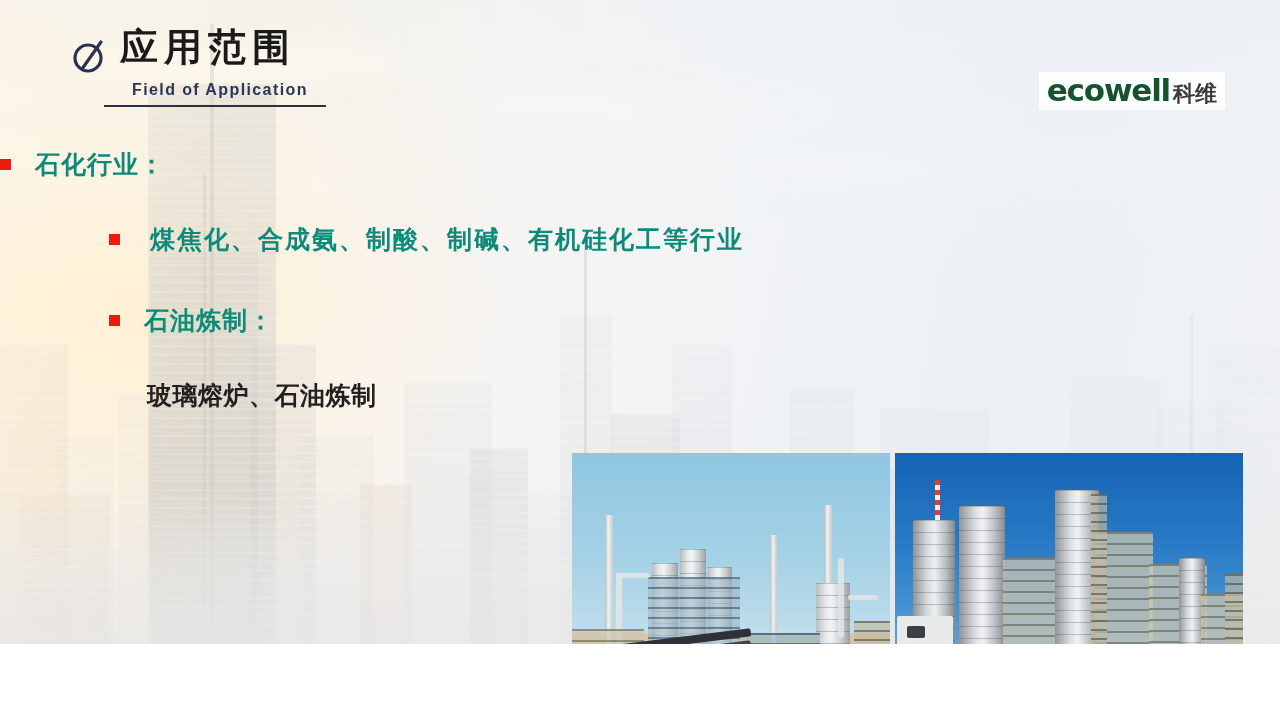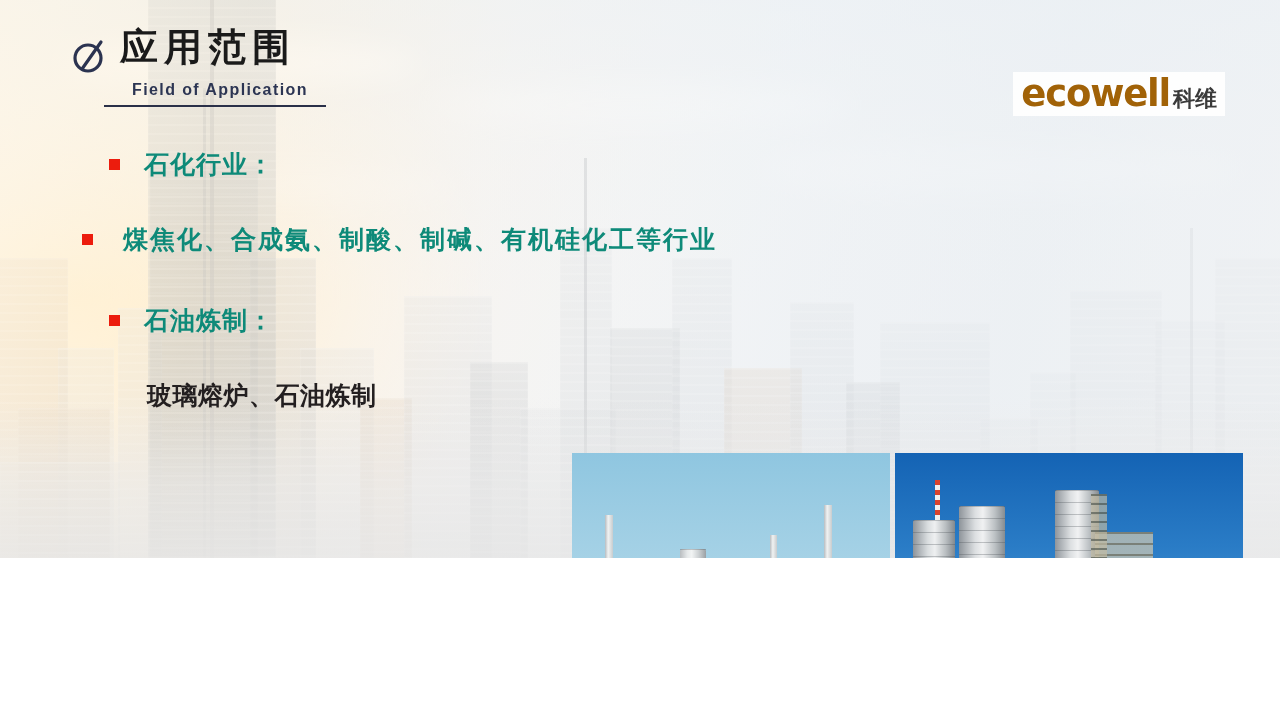--- a/index.html
+++ b/index.html
@@ -3,21 +3,21 @@
 <meta charset="utf-8">
 <style>
   html, body {
     margin: 0;
     padding: 0;
     background: #ffffff;
   }
   .slide {
     position: relative;
     width: 1280px;
-    height: 558px;
+    height: 644px;
     overflow: hidden;
     font-family: "Liberation Sans", "DejaVu Sans", sans-serif;
     background: #f2f1ee;
   }
 
   
   .bg {
     position: absolute;
     inset: 0;
     overflow: hidden;
@@ -172,23 +172,23 @@
     right: 55px;
     top: 72px;
     background: rgba(255,255,255,0.90);
     padding: 3px 8px 4px 8px;
     display: flex;
     align-items: baseline;
     line-height: 1;
   }
   .logo-word {
     font-family: "DejaVu Sans", sans-serif;
-    font-size: 37px;
+    font-size: 31px;
     font-weight: 700;
-    color: #a16207;
+    color: #14532d;
     letter-spacing: -1.2px;
   }
   .logo-cn {
     font-size: 22px;
     font-weight: 700;
     color: #3a3a3a;
     margin-left: 3px;
     letter-spacing: 0px;
   }
 
@@ -204,21 +204,20 @@
     display: flex;
     align-items: center;
   }
   .bullet {
     width: 11px;
     height: 11px;
     background: #ec1c0d;
     flex: 0 0 auto;
   }
   .head-line {
-    padding-left: 109px;
     margin-bottom: 0;
   }
   .head-line .bullet { margin-right: 0; }
   .head-text {
     margin-left: 24px;
     font-size: 25px;
     font-weight: 700;
     color: #0e8a79;
     letter-spacing: 1px;
     white-space: nowrap;
@@ -231,21 +230,21 @@
     font-size: 25px;
     font-weight: 700;
     color: #231f20;
     letter-spacing: 0.5px;
     white-space: nowrap;
   }
 
   .r1 { margin-top: 0px; }
   .r2 { margin-top: 43px; padding-left: 147px; }
   .r3 { margin-top: 42px; padding-left: 136px; }
-  .r4 { margin-top: 42px; padding-left: 82px; }
+  .r4 { margin-top: 42px; padding-left: 109px; }
   .r5 { margin-top: 48px; padding-left: 109px; }
   .r6 { margin-top: 42px; padding-left: 147px; }
 
   
   .photos {
     position: absolute;
     left: 572px;
     top: 453px;
   }
   .photo {

